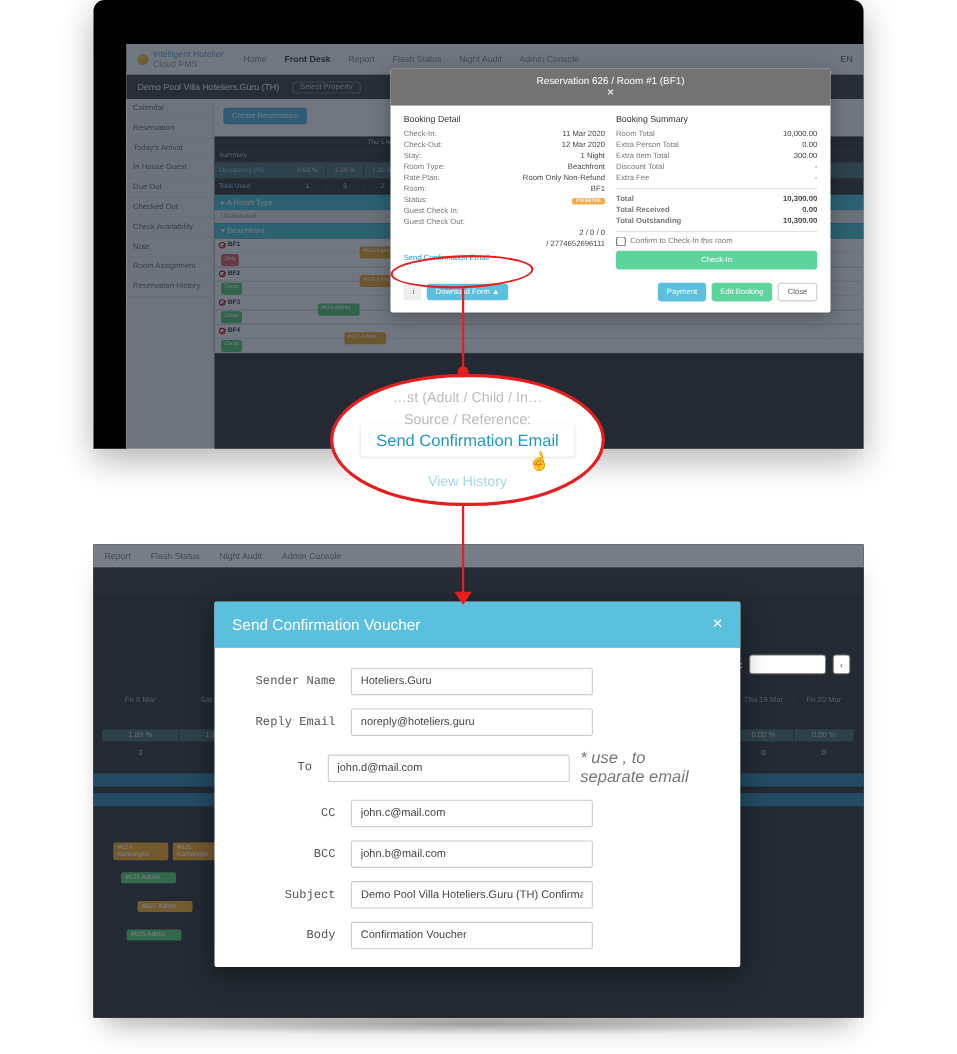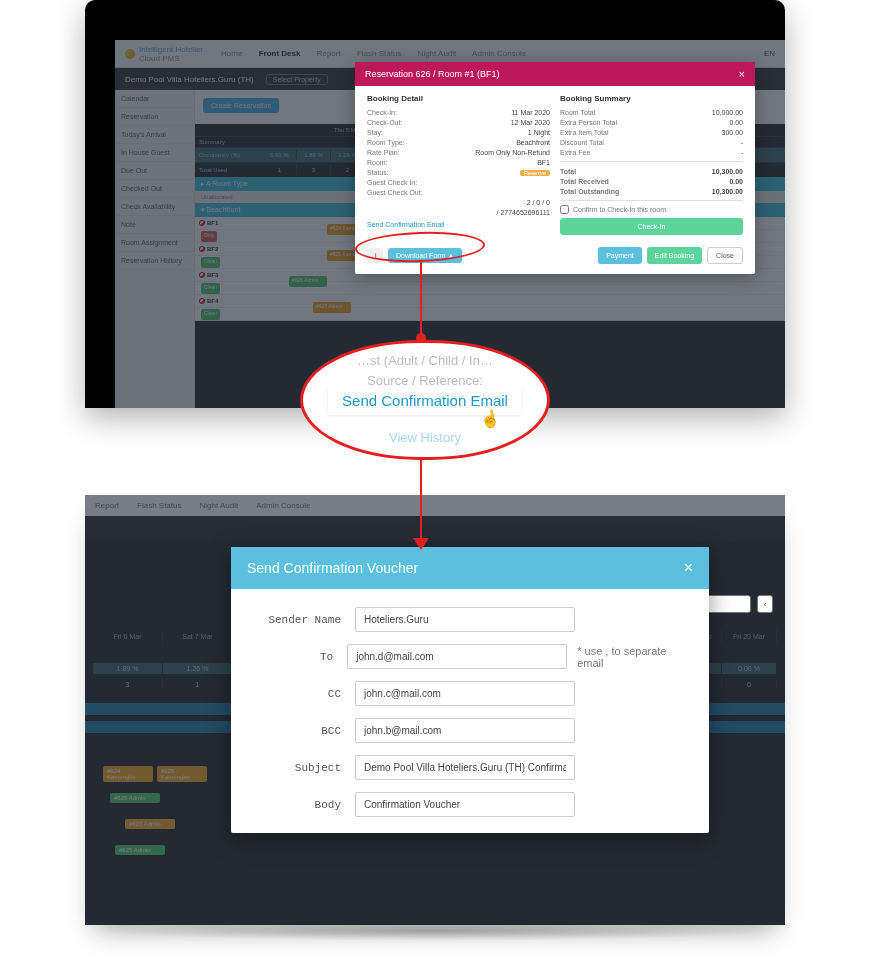--- a/index.html
+++ b/index.html
@@ -40,25 +40,25 @@
   .p1-bar { position: relative; flex:1; }
   .p1-chip { position: absolute; height: 11px; top: 1px; font-size: 5px; color: #fff; padding: 1px 3px; border-radius: 2px; white-space:nowrap; overflow:hidden;}
   .chip-orange { background: #f5a623; }
   .chip-green  { background: #54c86a; }
   .chip-red    { background: #e05858; }
   
   .p1-dim { position:absolute; inset:0; background:rgba(30,40,55,0.63); }
   
   
   .modal1 { position: absolute; top: 62px; left: 270px; width: 400px; background: #fff; border-radius: 2px; font-size: 7px; color: #444; box-shadow: 0 4px 18px rgba(0,0,0,0.3); z-index: 5; }
-  .modal1-header { background: #be185d; color: #fff; padding: 6px 10px; display: flex; justify-content: space-between; align-items: center; font-size: 9px; }
+  .modal1-header { background: #737373; color: #fff; padding: 6px 10px; display: flex; justify-content: space-between; align-items: center; font-size: 9px; flex-direction: column; }
   .modal1-header .close { cursor: pointer; font-size: 11px; }
   .modal1-body { display: flex; padding: 8px 12px 4px; gap: 10px; }
   .modal1-col { flex: 1; }
-  .modal1-col h4 { font-size: 8px; font-weight: bold; margin-bottom: 4px; color:#333;}
+  .modal1-col h4 { font-size: 8px; font-weight: normal; margin-bottom: 4px; color:#333;}
   .kv { display: flex; justify-content: space-between; padding: 1.5px 0; }
   .kv .k { color: #777; }
   .kv .v { color: #444; text-align: right; }
   .badge-res { background: #f0ad4e; color:#fff; padding: 0 4px; border-radius: 2px; font-size:6px;}
   .tot-row b { font-weight: bold; }
   .tot-out  { color: #d9534f; font-weight: bold; }
   .hr { border: none; border-top: 1px solid #e0e0e0; margin: 4px 0; }
   .send-link { color: #1f98c7; cursor: pointer; padding: 4px 0; display:inline-block;}
   .confirm-line { display:flex; align-items:center; gap:4px; color:#777; margin: 3px 0 4px;}
   .confirm-line input { width:9px;height:9px;}
@@ -120,29 +120,29 @@
   .p2-dim { position:absolute; inset:0; background:rgba(30,40,55,0.6);}
 
   
   .p2-date-widget{position:absolute;top:54px;right:12px;display:flex;gap:6px;align-items:center;z-index:3;}
   .p2-date-box{background:#fff;border:1px solid #777;border-radius:3px;width:70px;height:18px;}
   .p2-date-nav{background:#fff;border:1px solid #777;border-radius:3px;width:16px;height:18px;display:flex;align-items:center;justify-content:center;color:#555;}
   
   
   .modal2 {
     position:absolute; top:52px; left:110px; width:478px; background:#fff; border-radius:2px;
-    box-shadow:0 6px 24px rgba(0,0,0,0.4); z-index:10; color:#444; font-size:11px;margin-left:36px;
+    box-shadow:0 6px 24px rgba(0,0,0,0.4); z-index:10; color:#444; font-size:11px;
   }
   .modal2-header { background:#5bc0de; color:#fff; padding:12px 16px; display:flex; justify-content:space-between; align-items:center; font-size:14px;}
   .modal2-header .close { cursor:pointer; font-size:16px; font-weight:300;}
   .modal2-body { padding:18px 24px 4px;}
   .form-row { display:flex; align-items:center; margin-bottom:12px;}
   .form-row label { width:100px; text-align:right; padding-right:14px; color:#555; font-size:11px;font-family:Liberation Mono, monospace;}
   .form-row input { flex:0 0 220px; border:1px solid #ccc; border-radius:2px; padding:6px 8px; font-size:10px; color:#444;}
-  .form-note { font-size:11px; color:#777; margin-left:10px;}
+  .form-note { font-size:15px; color:#777; margin-left:10px;font-style:italic;}
   .modal2-foot { display:flex; justify-content:flex-end; gap:10px; padding:12px 20px 18px;}
   .btn-send { background:#5bc0de; color:#fff; border:none; padding:8px 16px; border-radius:2px; cursor:pointer; font-size:11px;}
   .btn-cancel { background:#fff; color:#555; border:1px solid #ccc; padding:8px 16px; border-radius:2px; cursor:pointer; font-size:11px;}
 
   .shadow-bar { position:absolute; top:921px; left:100px; width:670px; height:20px; background:radial-gradient(ellipse at center, rgba(0,0,0,.25), transparent 70%);}    
 </style>
 </head>
 <body>
 
 <div class="panel1">
@@ -457,20 +457,24 @@
       <div class="modal2-header">
         <span>Send Confirmation Voucher</span>
         <span class="close">×</span>
       </div>
       <div class="modal2-body">
         <div class="form-row">
           <label>Sender Name</label>
           <input value="Hoteliers.Guru" style="">
         </div>
         <div class="form-row">
+          <label>Reply Email</label>
+          <input value="noreply@hoteliers.guru" style="">
+        </div>
+        <div class="form-row">
           <label>To</label>
           <input value="john.d@mail.com" style="">
           <span class="form-note">* use , to separate email</span>
         </div>
         <div class="form-row">
           <label>CC</label>
           <input value="john.c@mail.com" style="">
         </div>
         <div class="form-row">
           <label>BCC</label>

